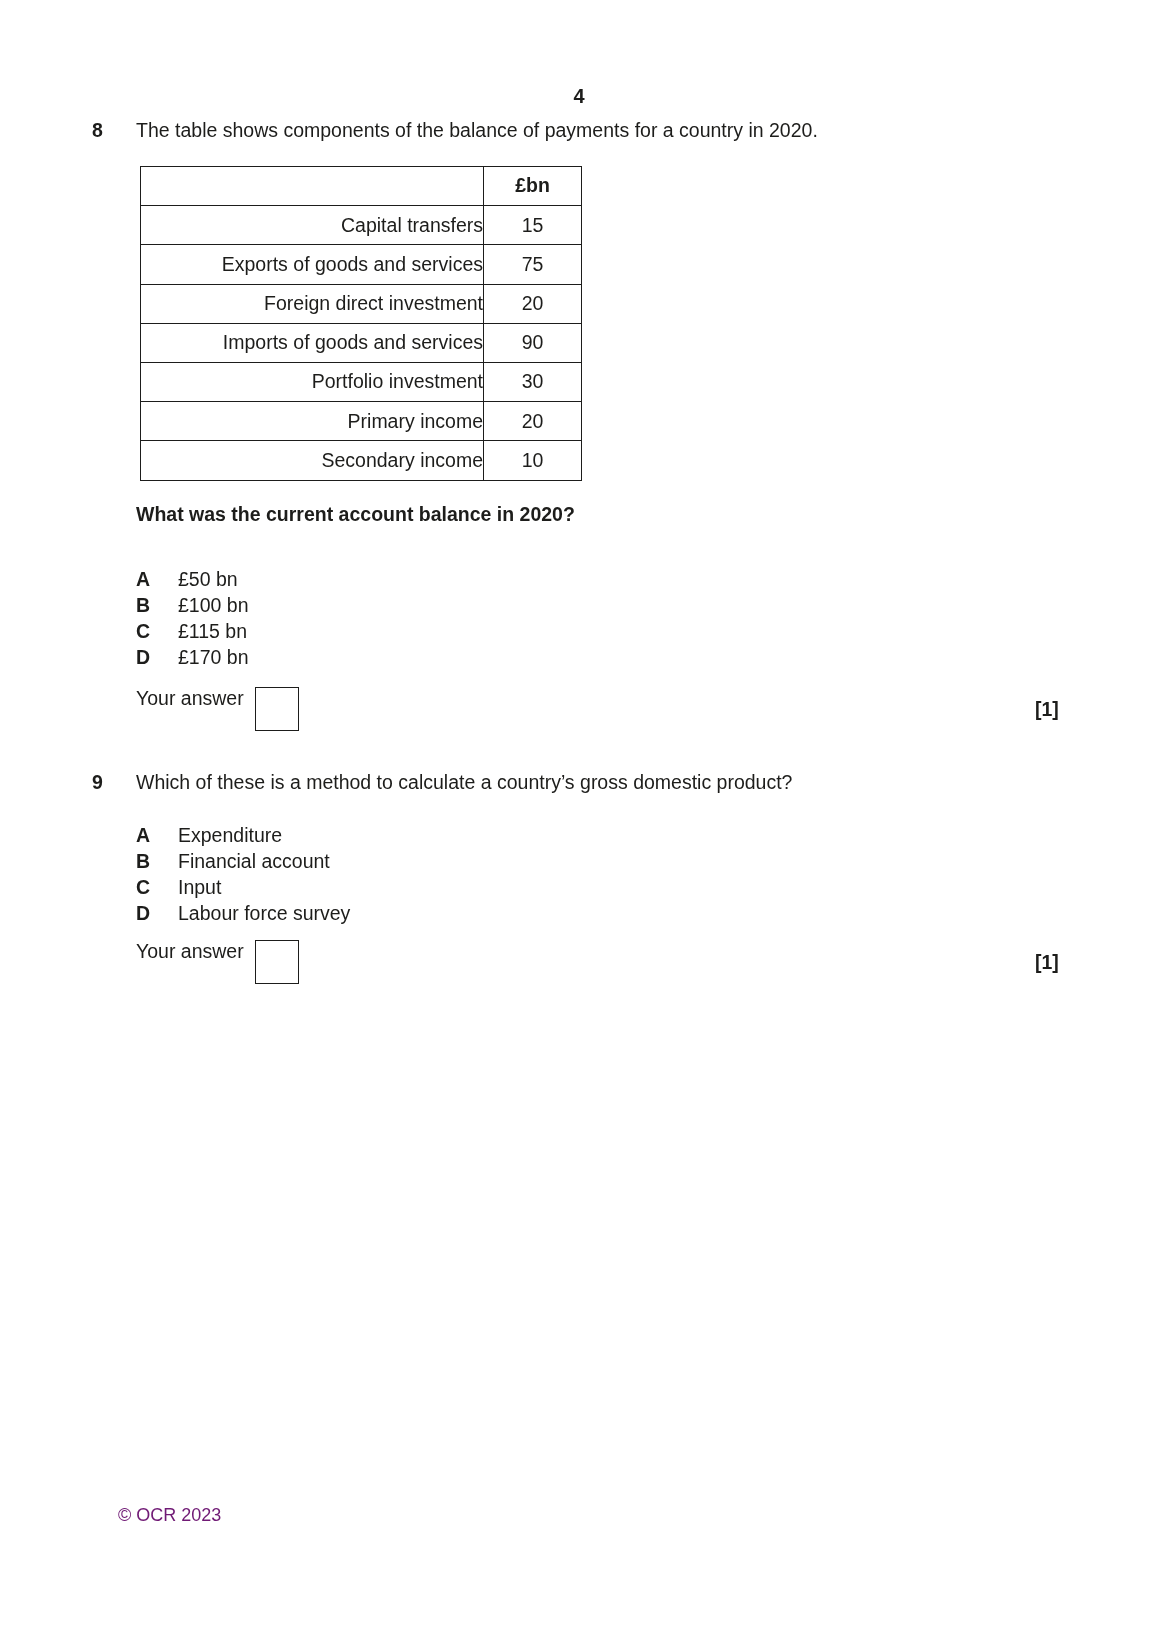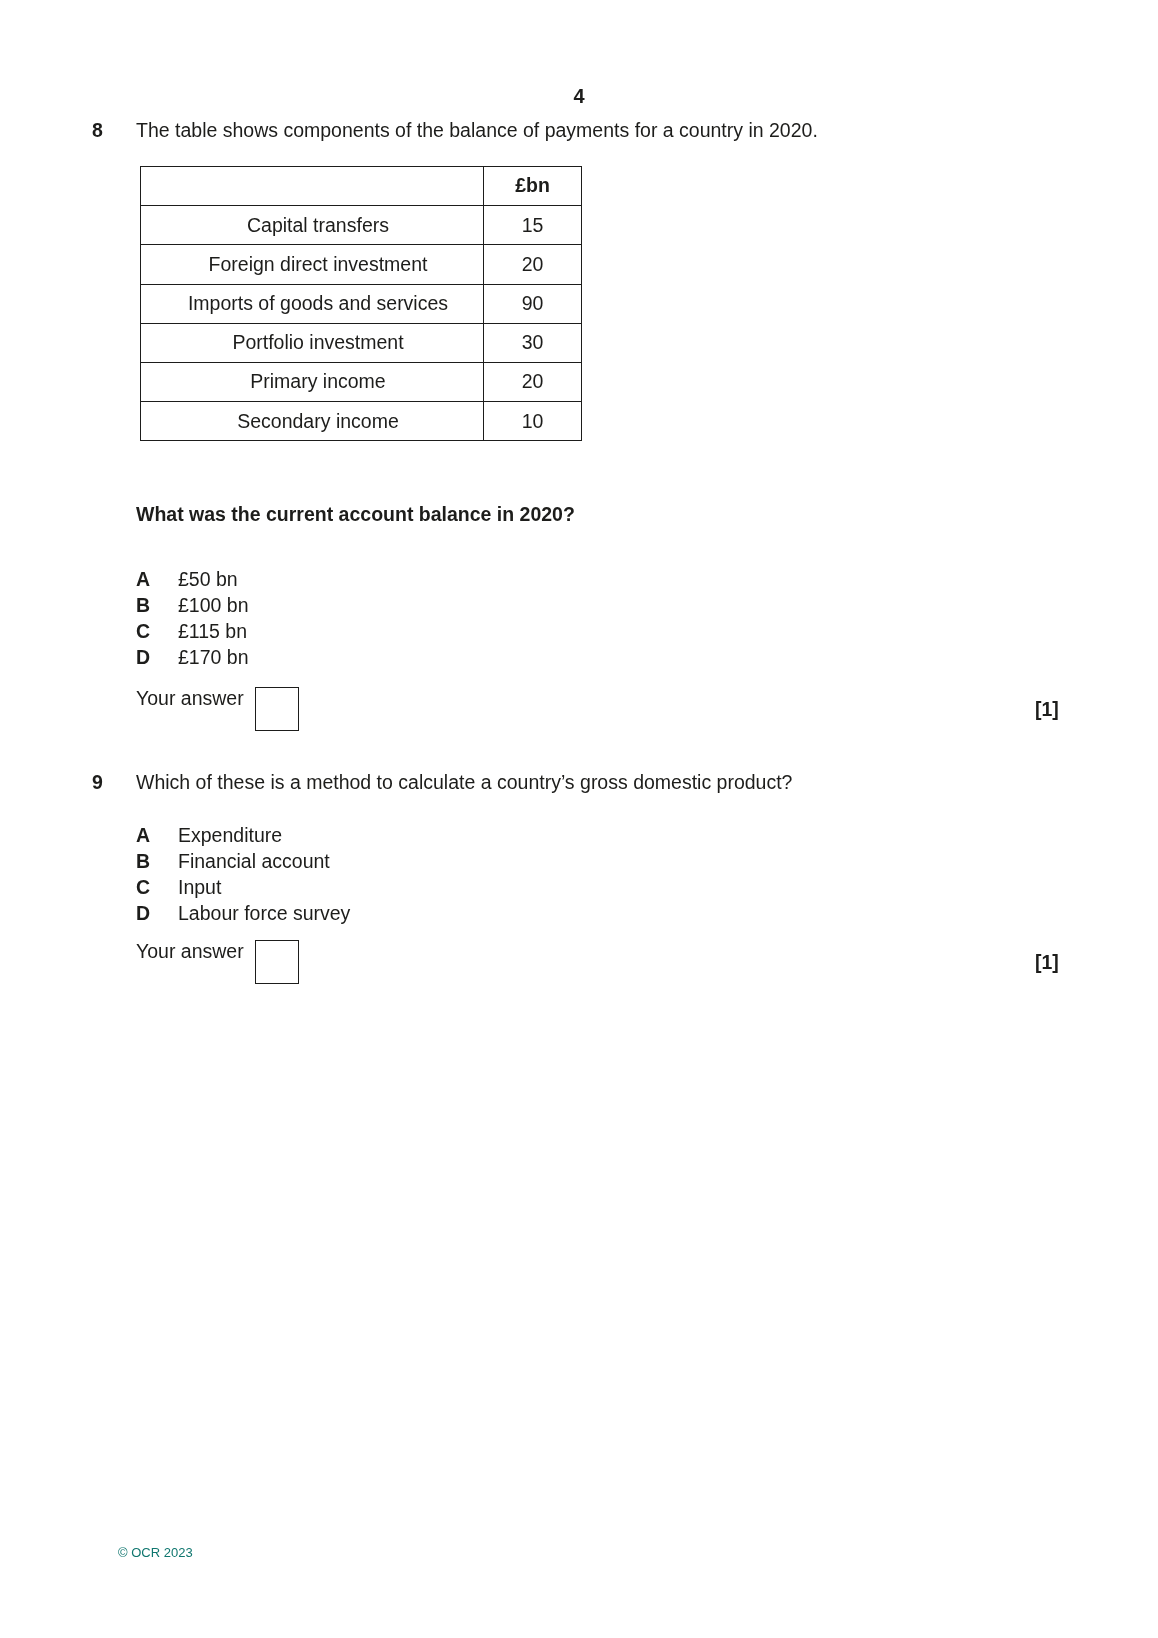--- a/index.html
+++ b/index.html
@@ -27,59 +27,63 @@
 
   
   table.bop { border-collapse: collapse; table-layout: fixed; }
   table.bop td, table.bop th {
     border: 1.5px solid #1d1d1b;
     height: 39.2px;
     font-size: 19.5px;
     vertical-align: middle;
     margin-top: 40px;
   }
-  table.bop .label-cell { width: 343px; padding-left: 12px; text-align: center; font-weight: normal; }
+  table.bop .label-cell { width: 343px; padding-left: 12px; text-align: right; font-weight: normal; }
   table.bop .value-cell { width: 98px; text-align: center; font-weight: normal; }
   table.bop .value-header { font-weight: bold; }
 
   
   .option { display: flex; height: 26px; align-items: center; }
   .option .letter { width: 42px; flex: 0 0 42px; font-weight: bold; }
 
   
   .answer-row { display: flex; align-items: flex-start; height: 45px; }
   .answer-box {
     width: 44px; height: 44px;
     border: 1.5px solid #1d1d1b;
     margin-left: 11px;
     background: #ffffff;
   }
   .marks { font-weight: bold; }
 
-  .footer { font-size: 13px; color: #0f766e; margin-top: 40px; }
+  .footer { font-size: 18px; color: #701a75; }
 </style>
 </head>
 <body>
 
 <div class="abs page-number">4</div>
 
 <div class="abs q-row" style="top:119px; left:92px; width:960px;">
   <div class="q-num">8</div>
   <div>The table shows components of the balance of payments for a country in 2020.</div>
 </div>
 
 <table class="bop abs" style="top:166px; left:140px;">
   <tbody>
     <tr>
       <td class="label-cell"></td>
       <td class="value-cell value-header">£bn</td>
     </tr>
     <tr>
       <td class="label-cell">Capital transfers</td>
       <td class="value-cell">15</td>
+    </tr>
+    <tr>
+      <td class="label-cell">Exports of goods and services</td>
+      <td class="value-cell">75</td>
     </tr>
     <tr>
       <td class="label-cell">Foreign direct investment</td>
       <td class="value-cell">20</td>
     </tr>
     <tr>
       <td class="label-cell">Imports of goods and services</td>
       <td class="value-cell">90</td>
     </tr>
     <tr>

